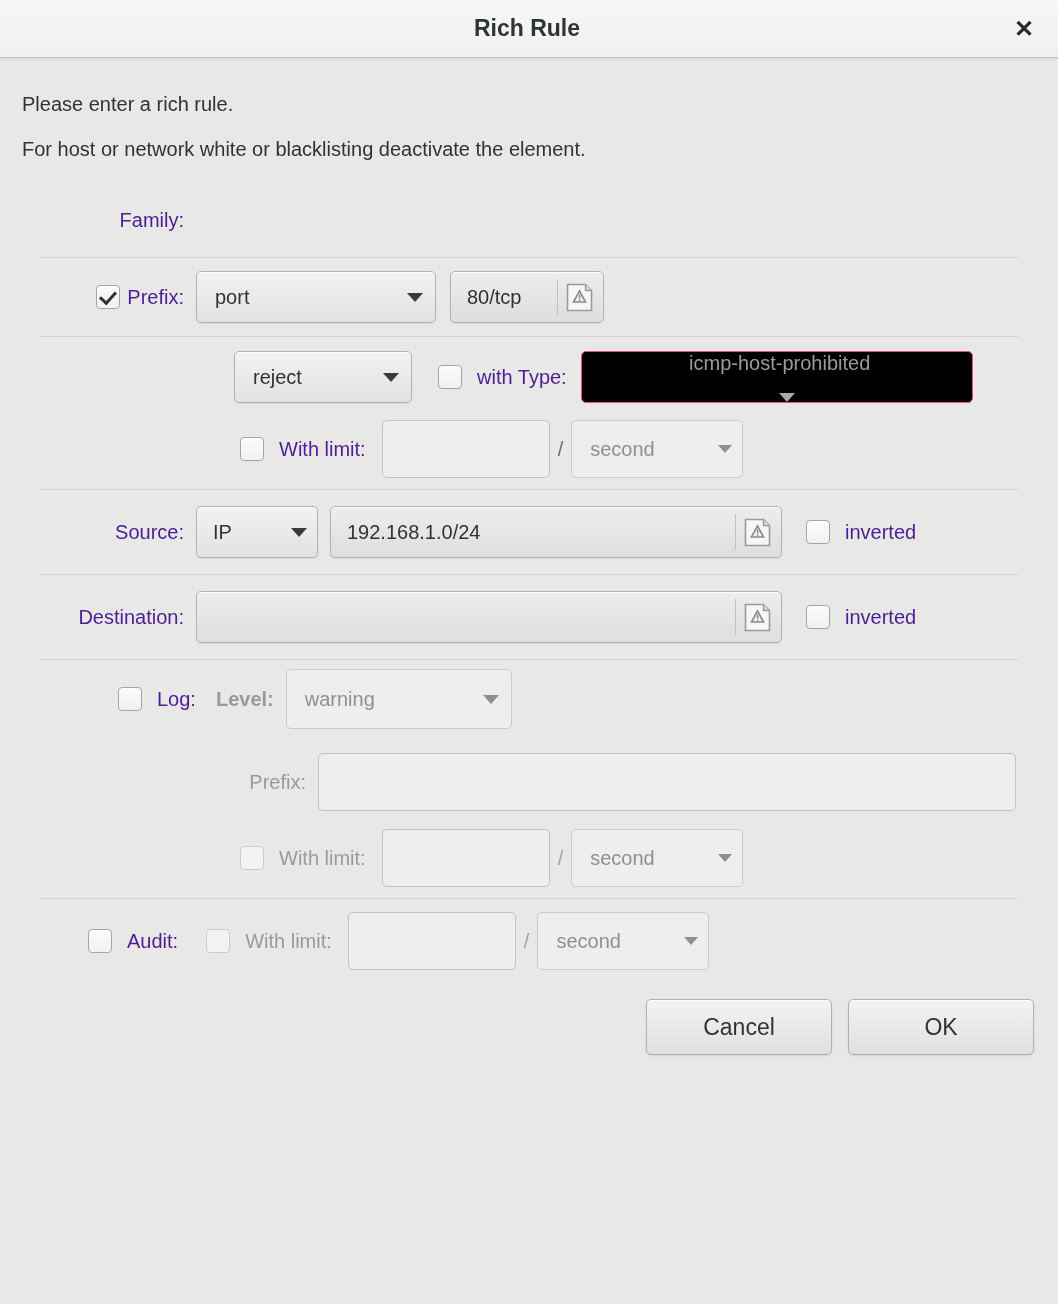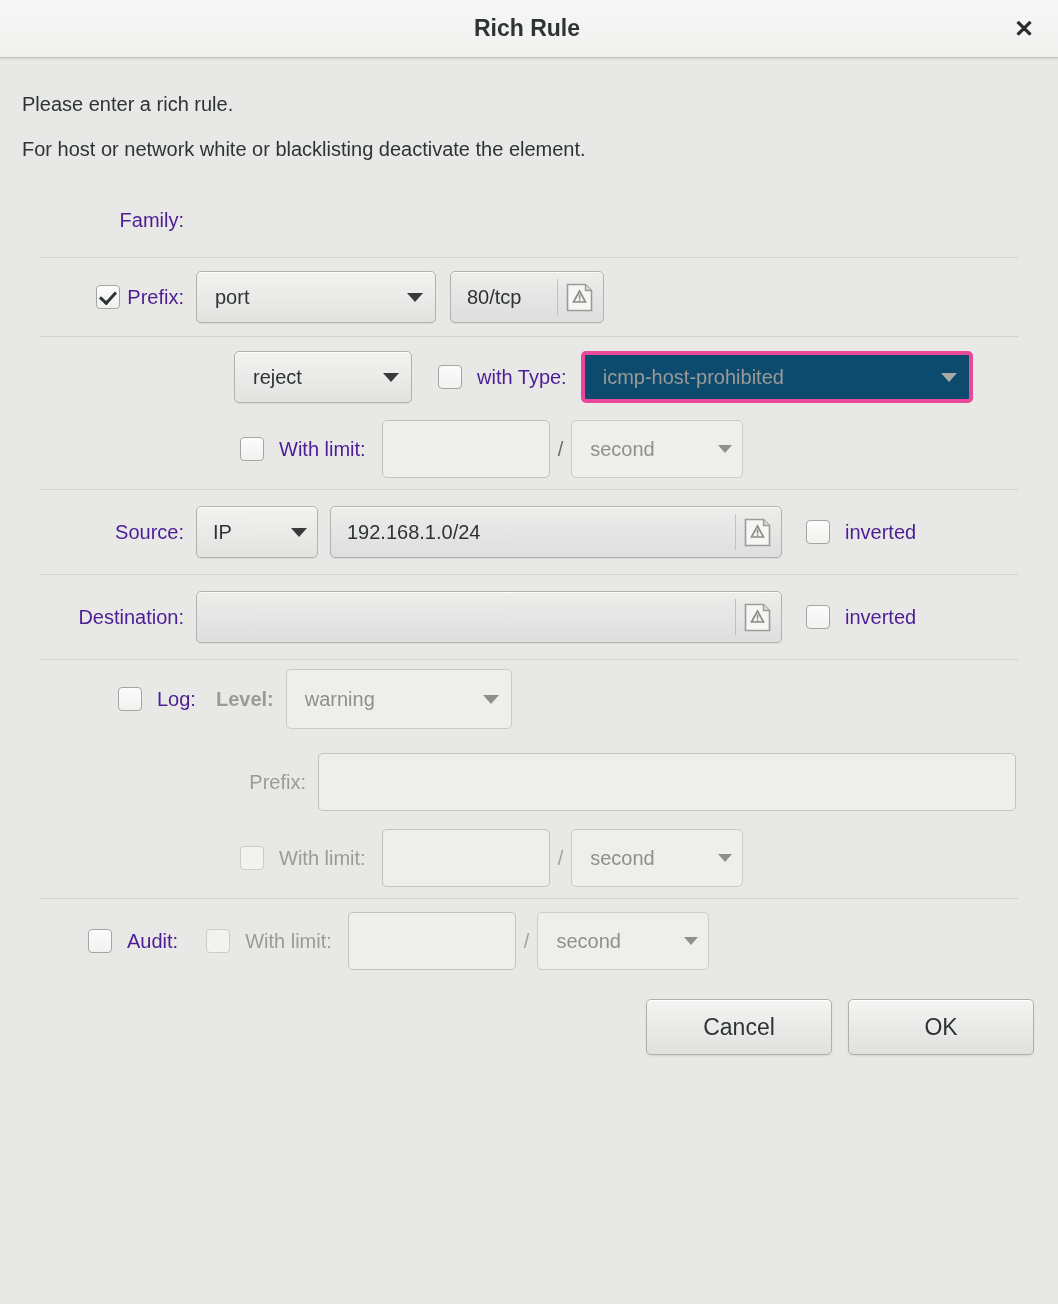--- a/index.html
+++ b/index.html
@@ -148,24 +148,25 @@
     margin-left: 14px;
     width: 0; height: 0;
     border-left: 8px solid transparent;
     border-right: 8px solid transparent;
     border-top: 9px solid #3a3a3a;
     flex: 0 0 auto;
   }
 
   
   .combo.flat {
-    border: 4px solid #ec4899;
-    background: #0c4a6e;
+    border: 1px solid #ec4899;
+    background: #000000;
     box-shadow: none;
     color: #9a9a98;
+    flex-direction: column;
   }
   .combo.flat .arrow { border-top-color: #a8a8a5; }
 
   .combo.flatlive {
     border: 1px solid #cbcbc7;
     background: #eeeeed;
     box-shadow: none;
     color: #8f8f8d;
   }
   .combo.flatlive .arrow { border-top-color: #8f8f8d; }

